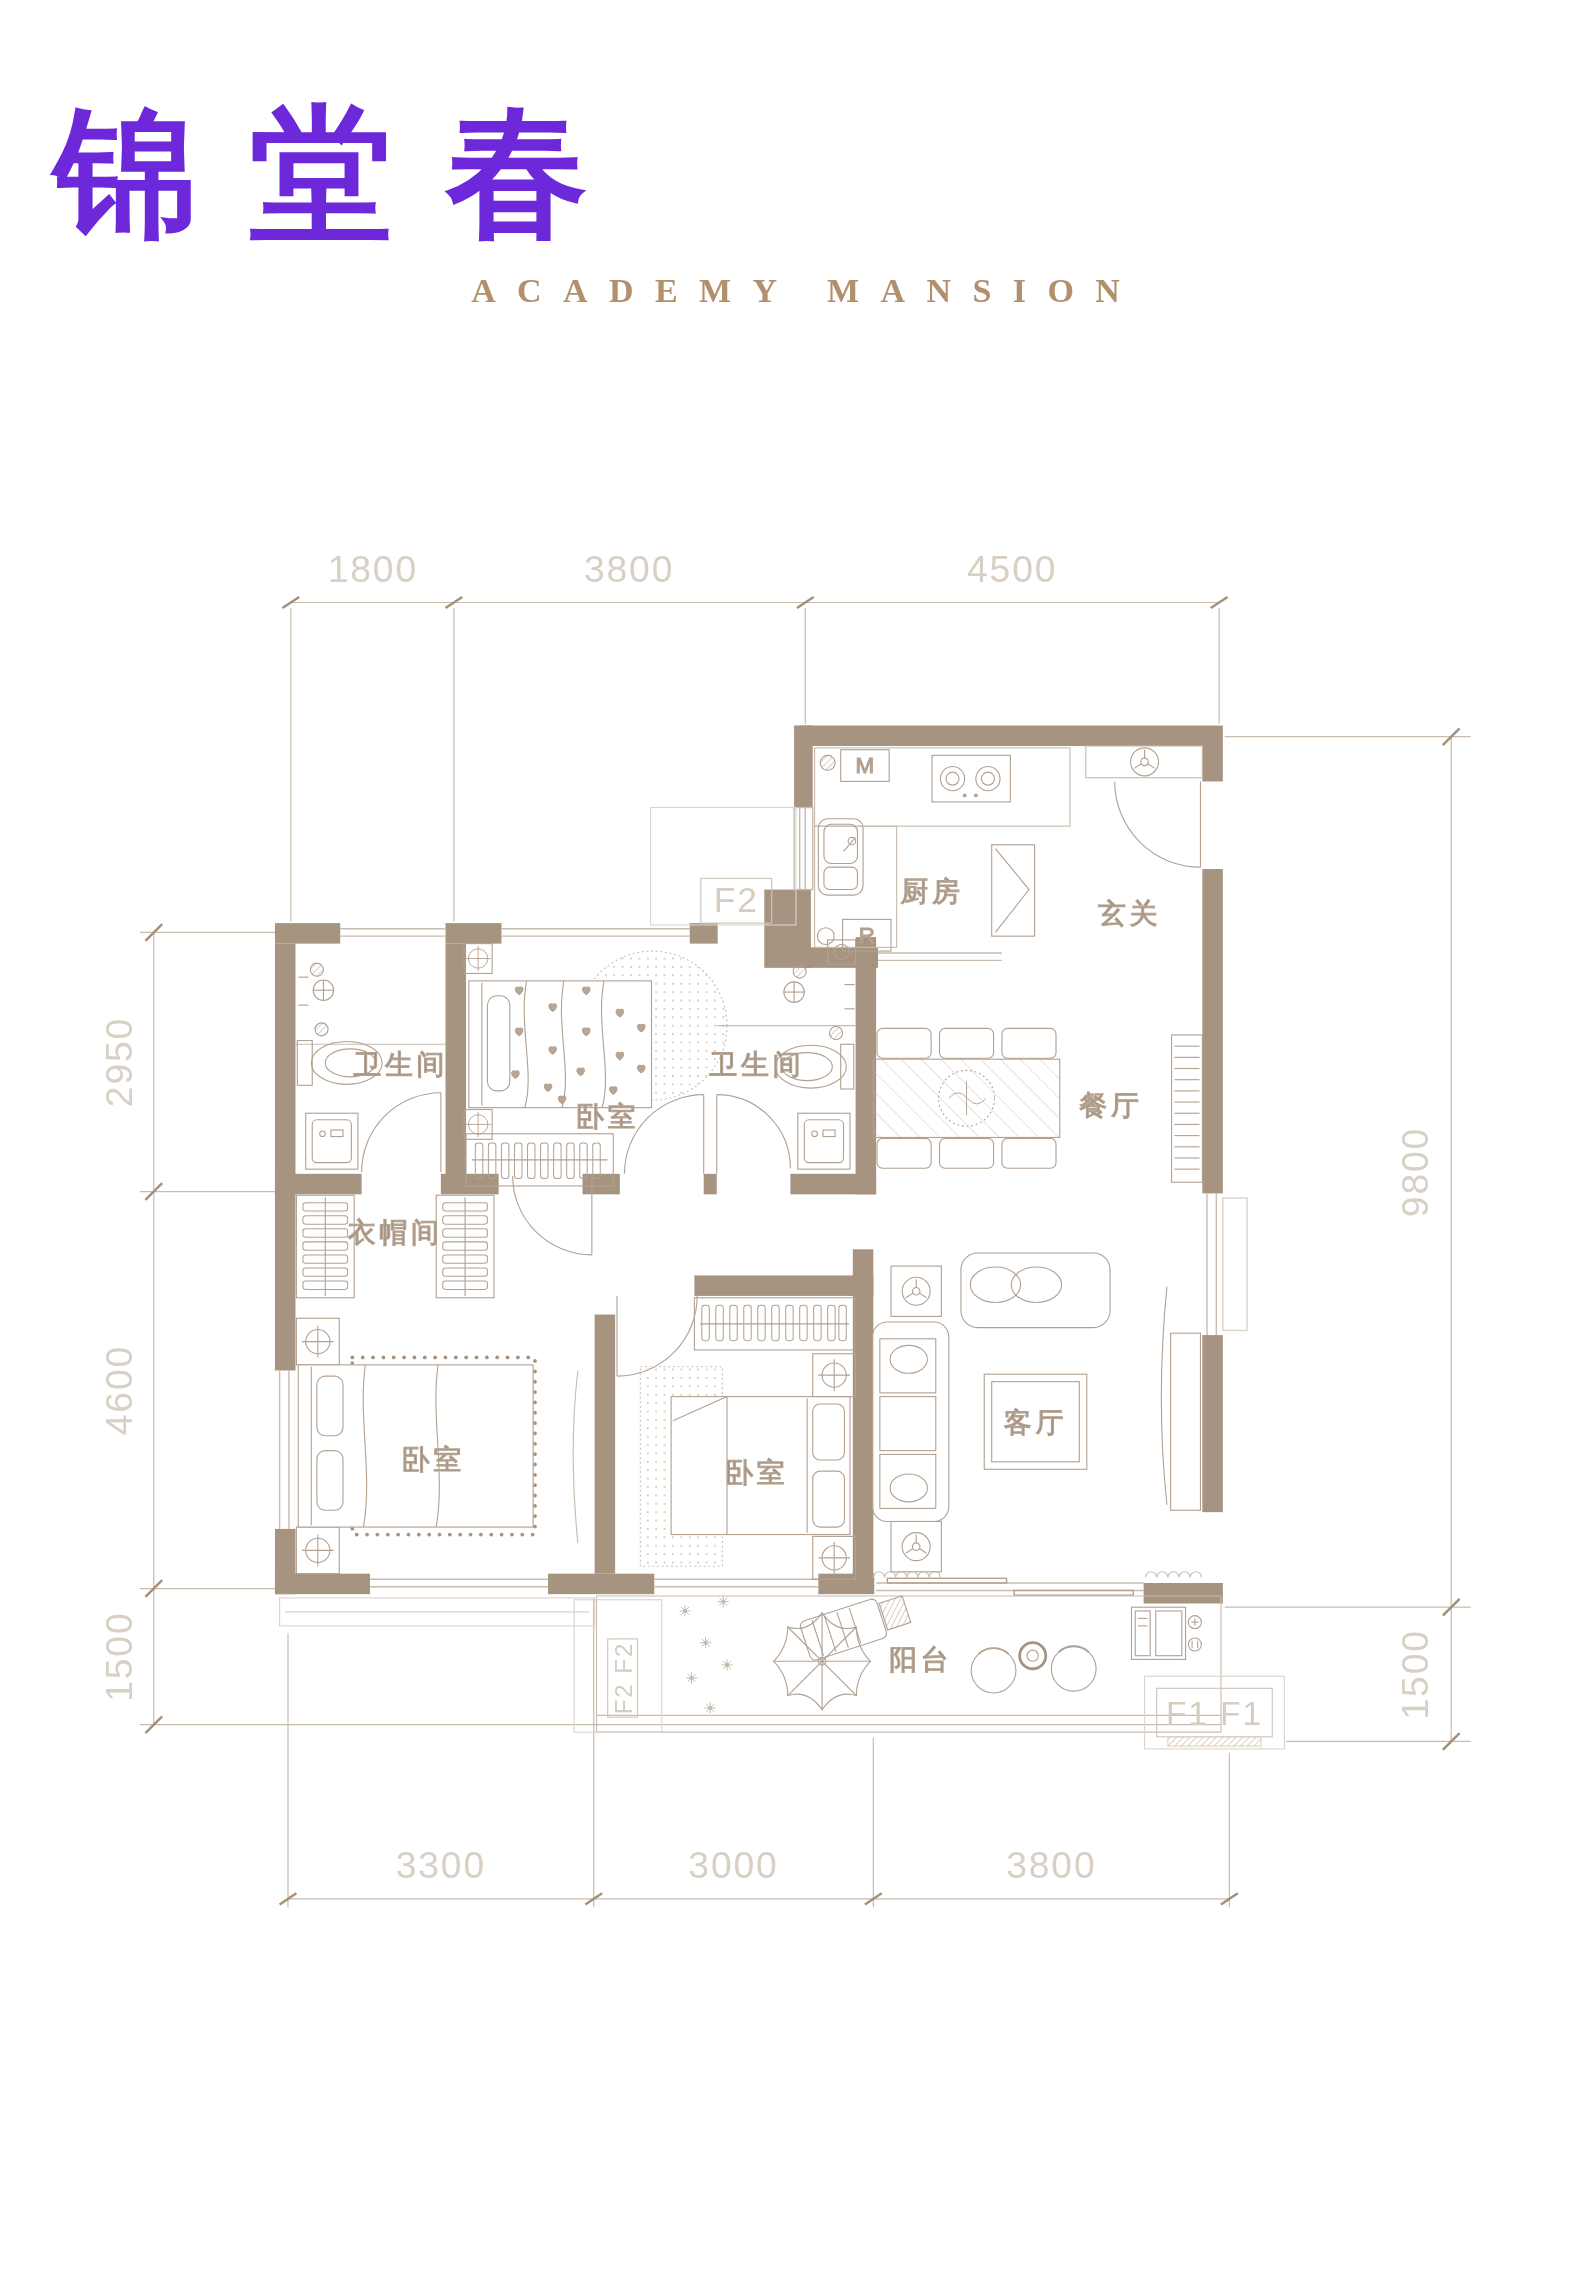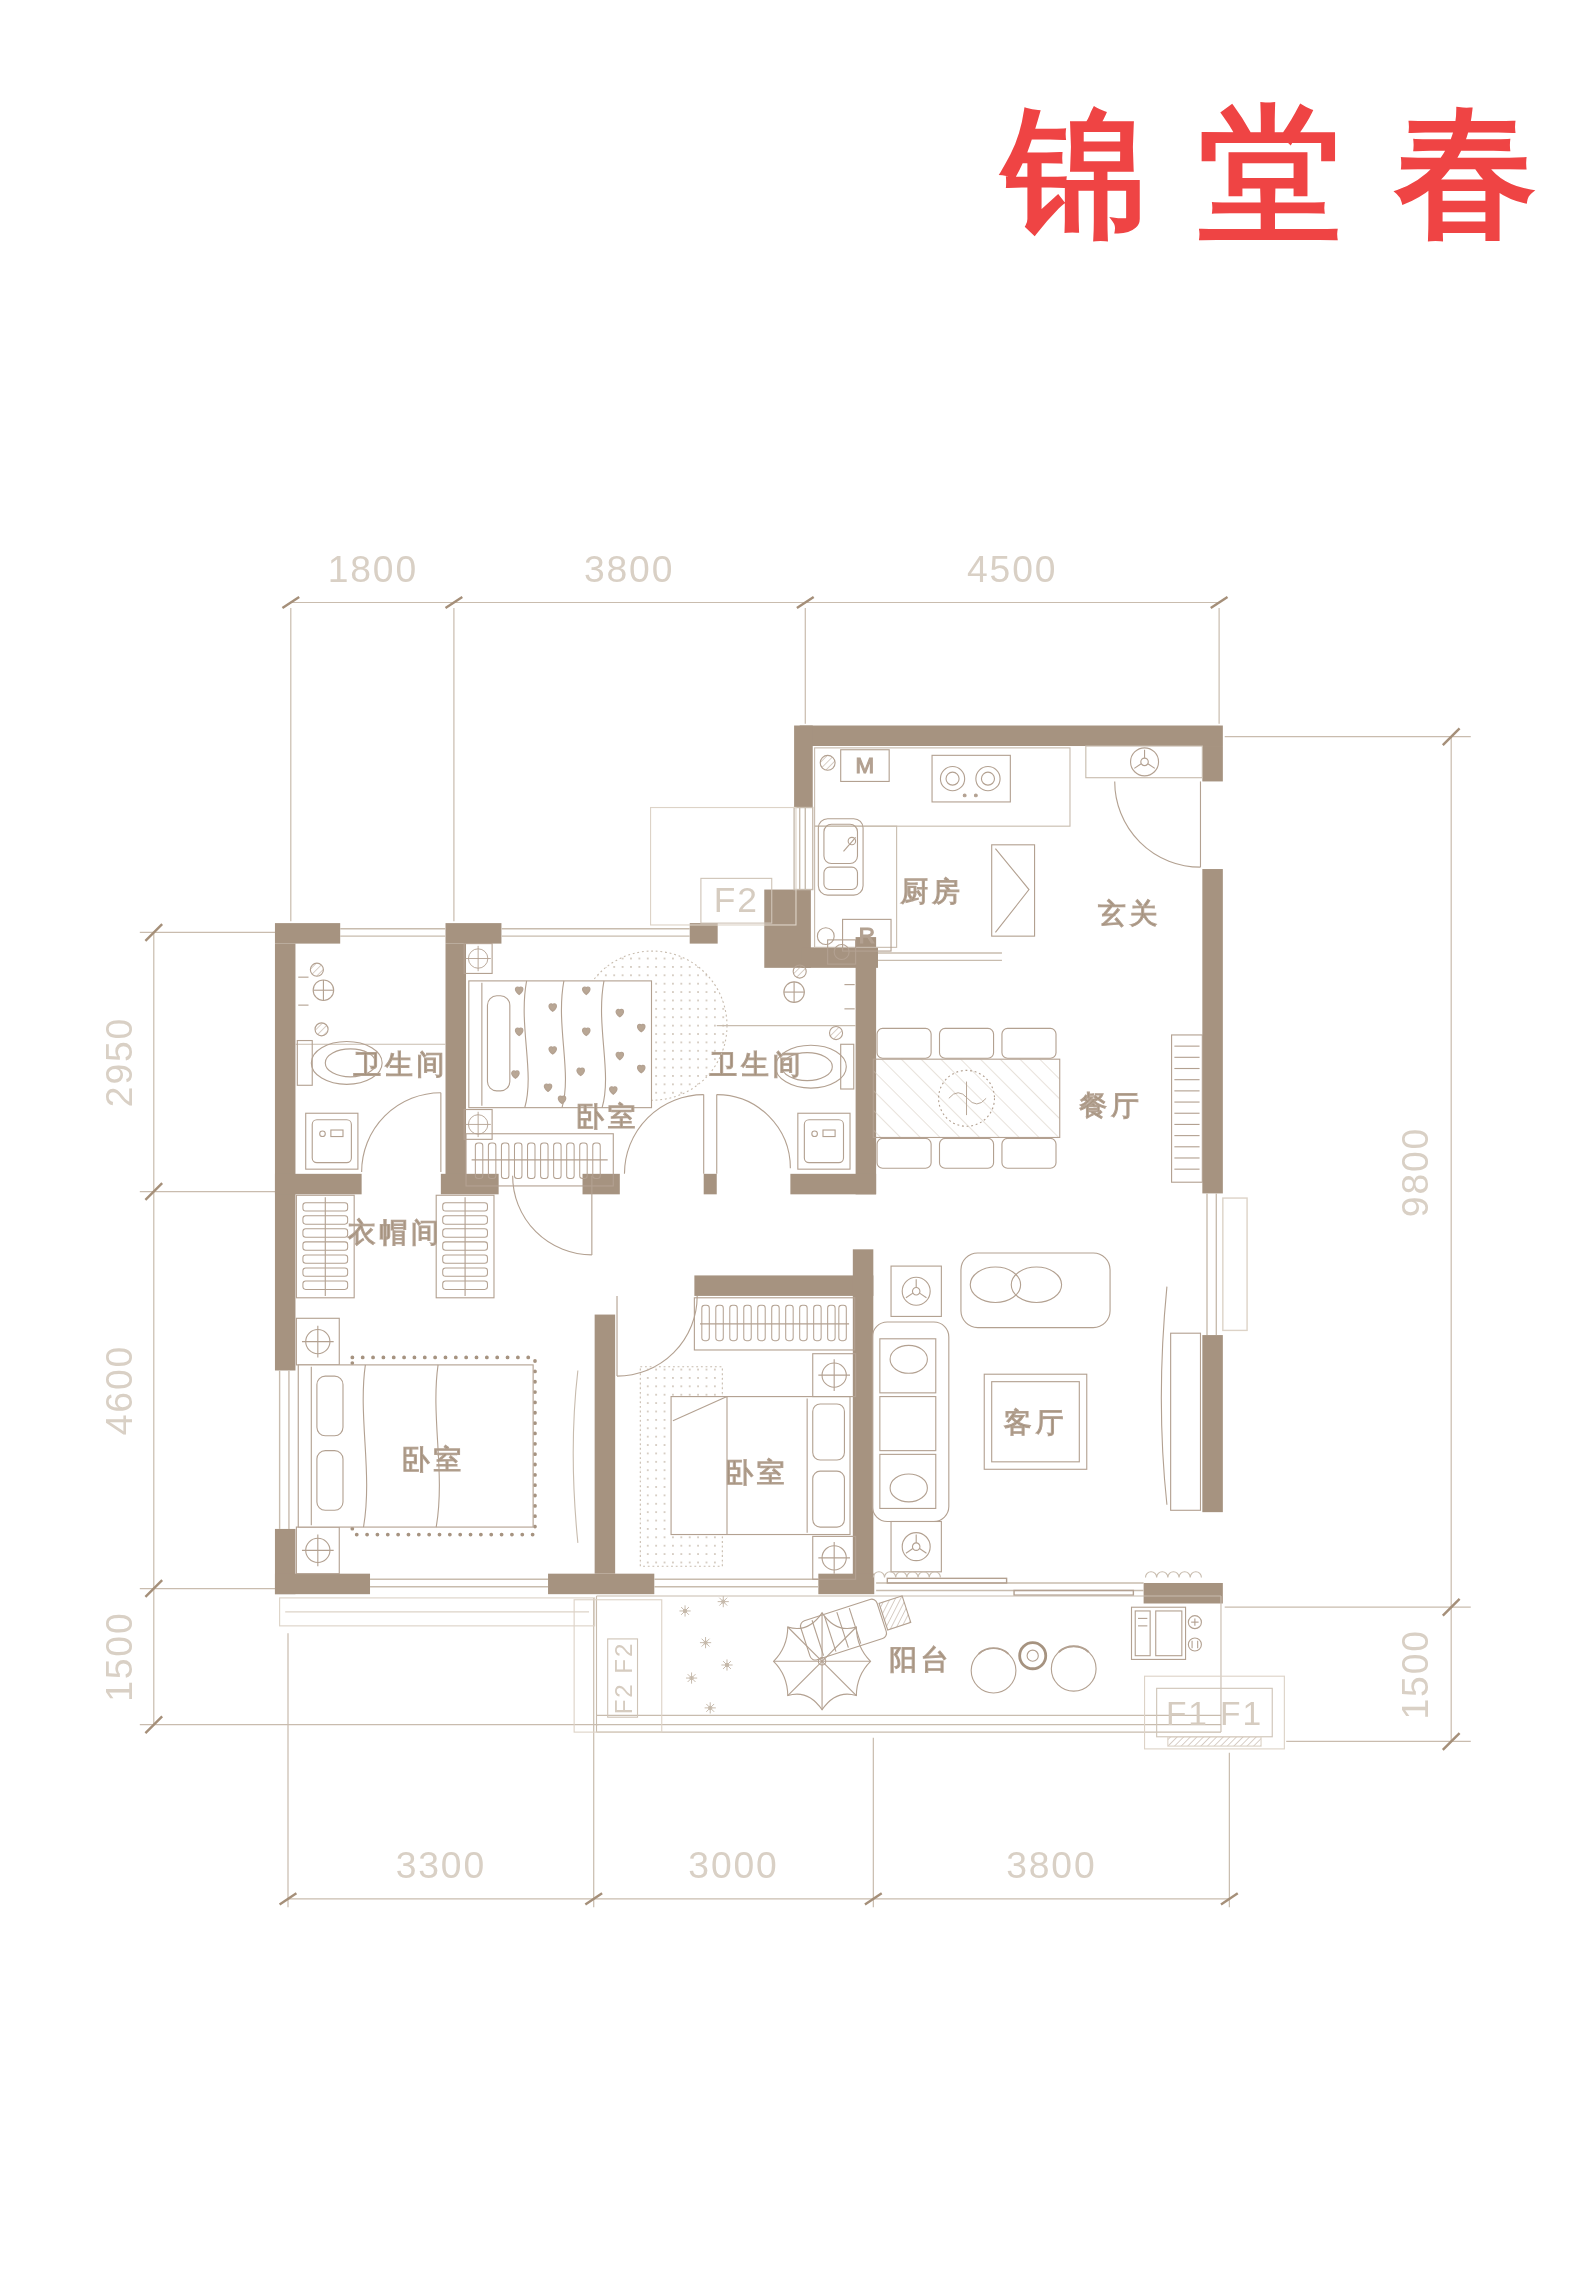--- a/index.html
+++ b/index.html
@@ -1,36 +1,37 @@
 <!DOCTYPE html>
 <html style="font-size:15px"><head>
 <meta charset="utf-8">
 <style>
   html,body{margin:0;padding:0;background:#ffffff;}
   .stage{position:relative;width:1591px;height:2288px;background:#ffffff;overflow:hidden;
          font-family:"Liberation Serif", serif;}
-  .title{position:absolute;top:93px;left:0;width:100%;text-align:right;
-         font-size:142px;line-height:1.15;font-weight:bold;color:#ef4444;
+  .title{position:absolute;top:93px;left:0;width:100%;text-align:left;
+         font-size:142px;line-height:1.15;font-weight:bold;color:#6d28d9;
          letter-spacing:54px;text-indent:54px;font-family:"Liberation Serif", serif;}
   .subtitle{position:absolute;top:272px;left:0;width:100%;text-align:center;
          font-size:34px;font-weight:bold;color:#b2906c;letter-spacing:21.4px;text-indent:21.4px;
          font-family:"Liberation Serif", serif;}
   svg{position:absolute;top:0;left:0;}
   svg text{font-family:"Liberation Serif", serif;}
   .roomlabel{fill:#a3907b;font-size:30px;letter-spacing:4px;}
   .dimtext{fill:#d9d0c5;font-size:40px;letter-spacing:2px;font-family:"Liberation Sans", sans-serif;}
   .marktext{fill:#d6ccc0;letter-spacing:2px;font-family:"Liberation Sans", sans-serif;}
   .apptext{fill:#b3a191;font-size:24px;font-family:"Liberation Sans", sans-serif;}
 </style>
 </head>
 <body>
 
 <div class="stage">
 
   <div class="title">锦堂春</div>
+  <div class="subtitle">ACADEMY MANSION</div>
 
   <svg width="1591" height="2288" viewBox="0 0 1707 2454">
     <defs>
       <pattern id="hatch" patternUnits="userSpaceOnUse" width="5" height="5" patternTransform="rotate(45)">
         <line x1="0" y1="0" x2="0" y2="5" stroke="#b3a191" stroke-width="1.1"></line>
       </pattern>
       <pattern id="diag" patternUnits="userSpaceOnUse" width="15" height="15" patternTransform="rotate(-45)">
         <line x1="0" y1="0" x2="0" y2="15" stroke="#cdc1b3" stroke-width="1"></line>
       </pattern>
       <pattern id="dots" patternUnits="userSpaceOnUse" width="9" height="9">

